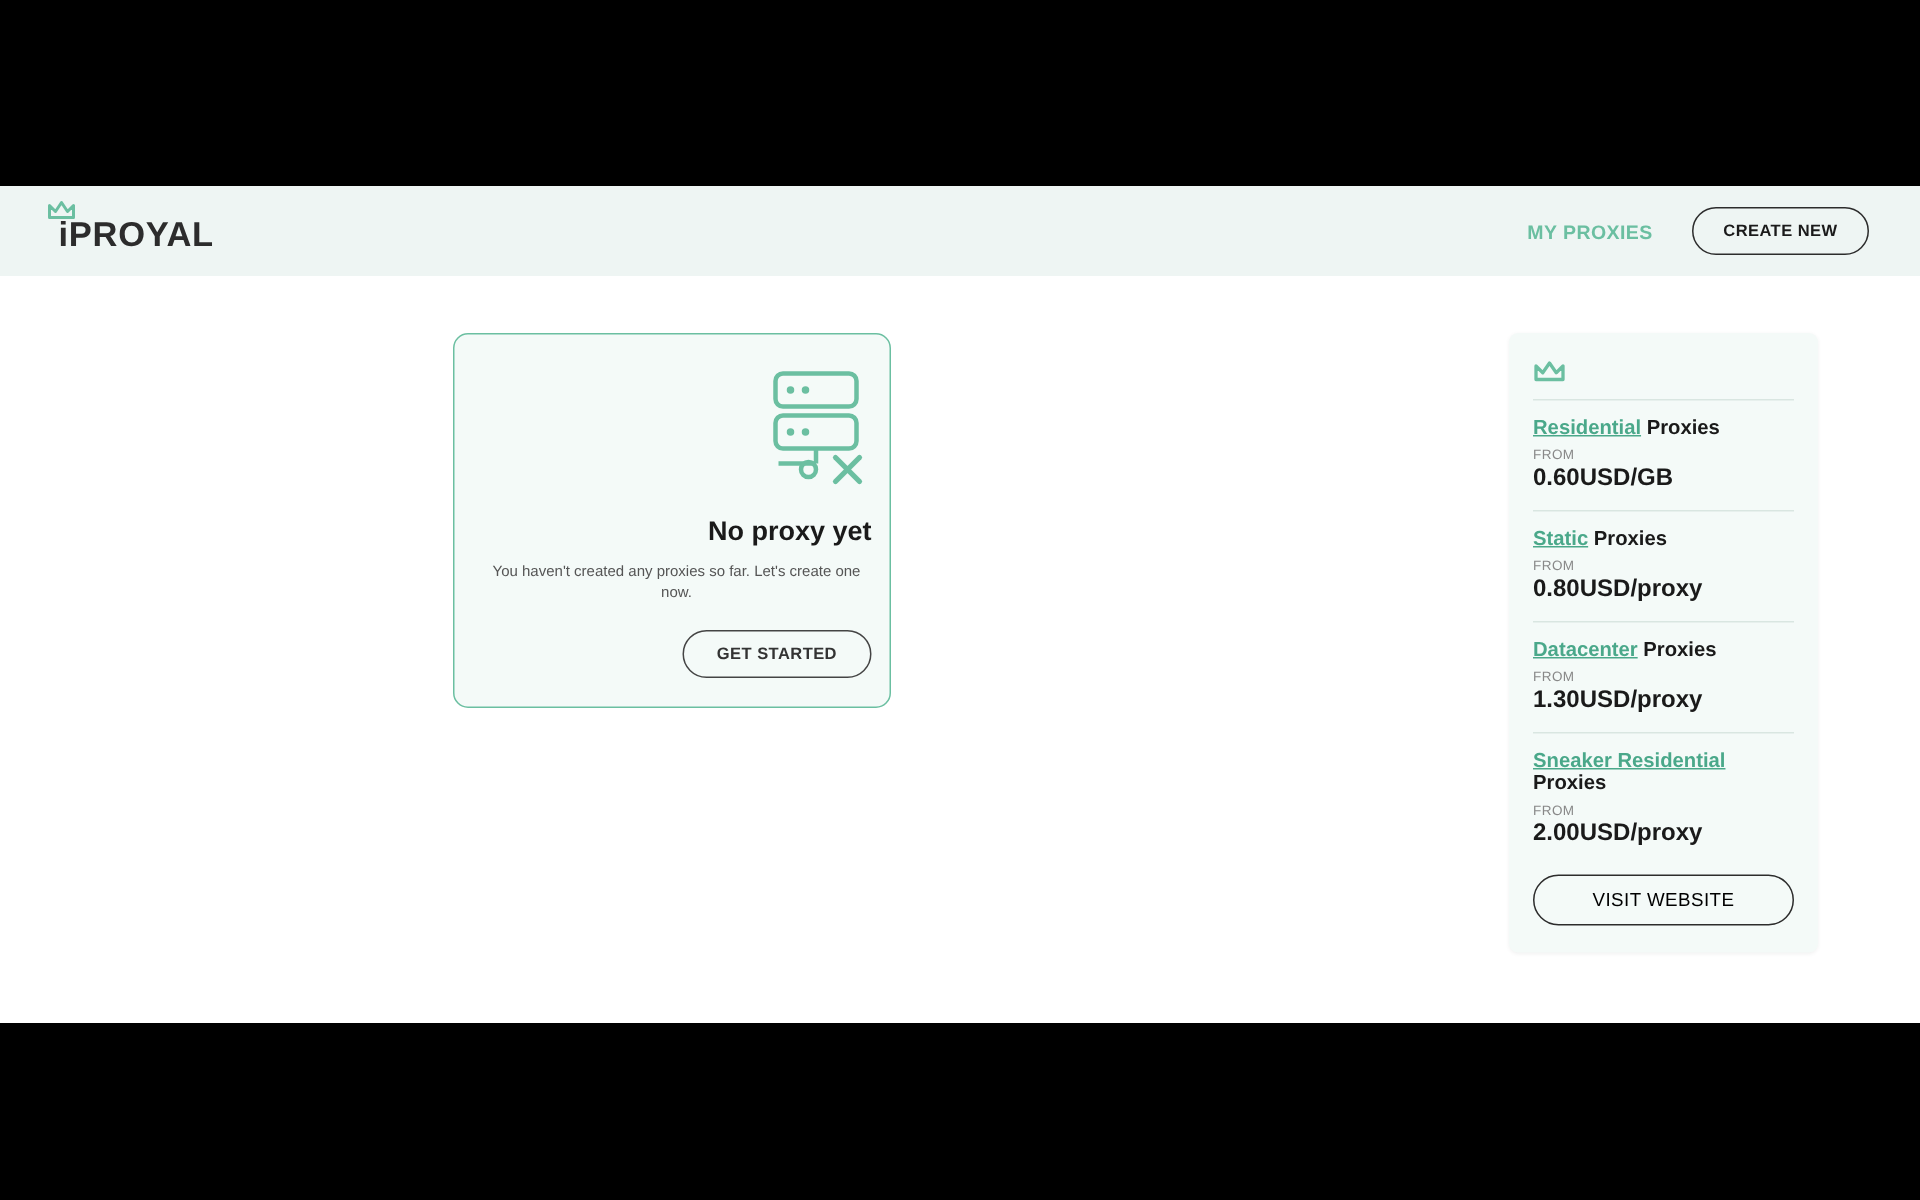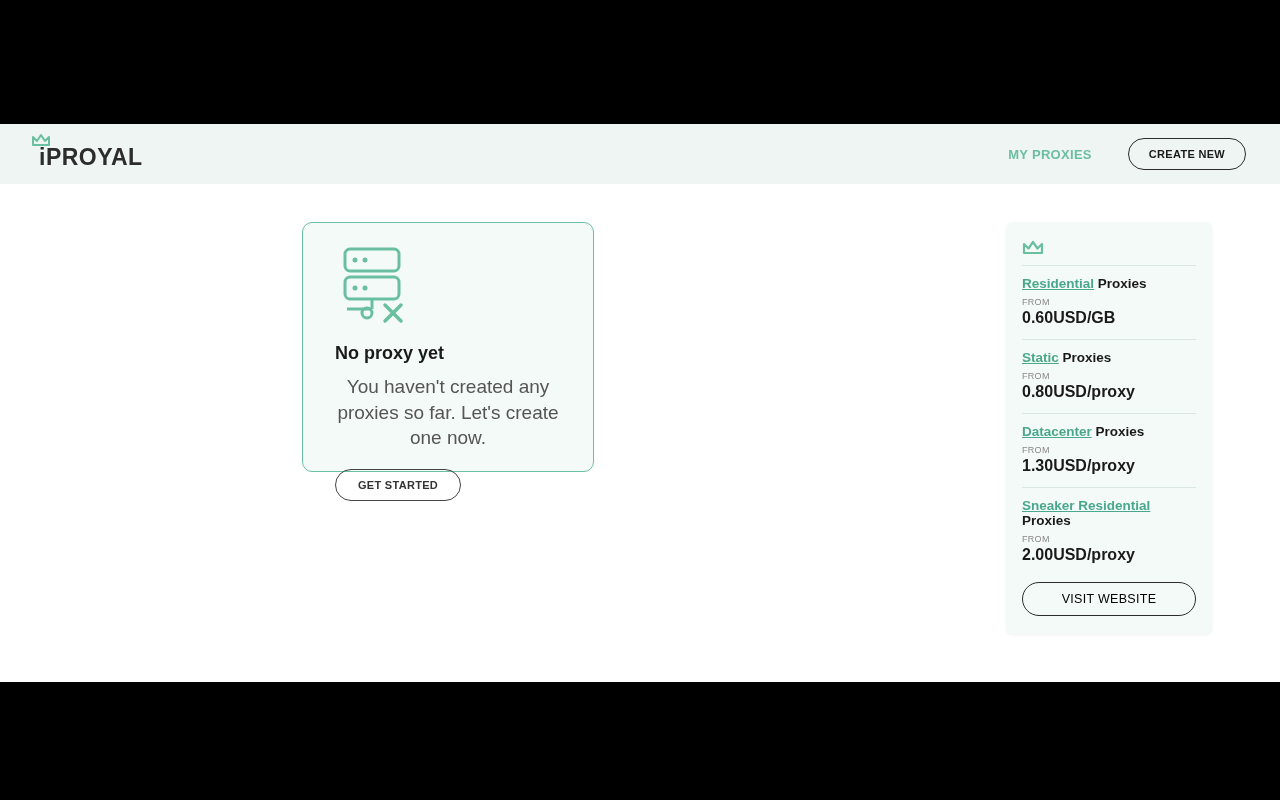--- a/index.html
+++ b/index.html
@@ -21,41 +21,41 @@
   .header {
     height: 60px;
     background: #eef5f3;
     display: flex;
     align-items: center;
     justify-content: space-between;
     padding: 0 34px;
   }
   .logo {
     display: flex;
-    align-items: center;
+    align-items: flex-start;
     position: relative;
     height: 34px;
   }
   .logo-crown {
     position: absolute;
     top: -4px;
     left: -3px;
   }
   .logo-text {
     font-size: 23px;
     font-weight: 800;
     letter-spacing: 0.5px;
     color: #2c2c2c;
     padding-left: 5px;
     padding-top: 6px;
   }
   .nav {
     display: flex;
     align-items: center;
-    gap: 36px;
+    gap: 26px;
   }
   .nav-link {
     font-size: 13px;
     font-weight: 700;
     color: #6bbfa1;
     letter-spacing: 0.3px;
   }
   .btn-outline {
     border: 1.5px solid #2c2c2c;
     background: transparent;
@@ -75,31 +75,31 @@
     position: absolute;
     left: 302px;
     top: 38px;
     width: 292px;
     height: 250px;
     border: 1.5px solid #6bbfa1;
     border-radius: 10px;
     background: #f4faf8;
     display: flex;
     flex-direction: column;
-    align-items: flex-start;
-    padding: 20px 32px 22px;
+    align-items: flex-end;
+    padding: 20px 12px 22px;
   }
   .empty-title {
     font-size: 18px;
     font-weight: 800;
     color: #1a1a1a;
     margin-top: 14px;
   }
   .empty-sub {
-    font-size: 19px;
+    font-size: 10px;
     color: #555;
     text-align: center;
     margin-top: 10px;
     line-height: 1.35;
     max-width: 260px;
   }
   .empty-card .btn-outline {
     margin-top: 18px;
     padding: 9px 22px;
     border-width: 1.5px;

